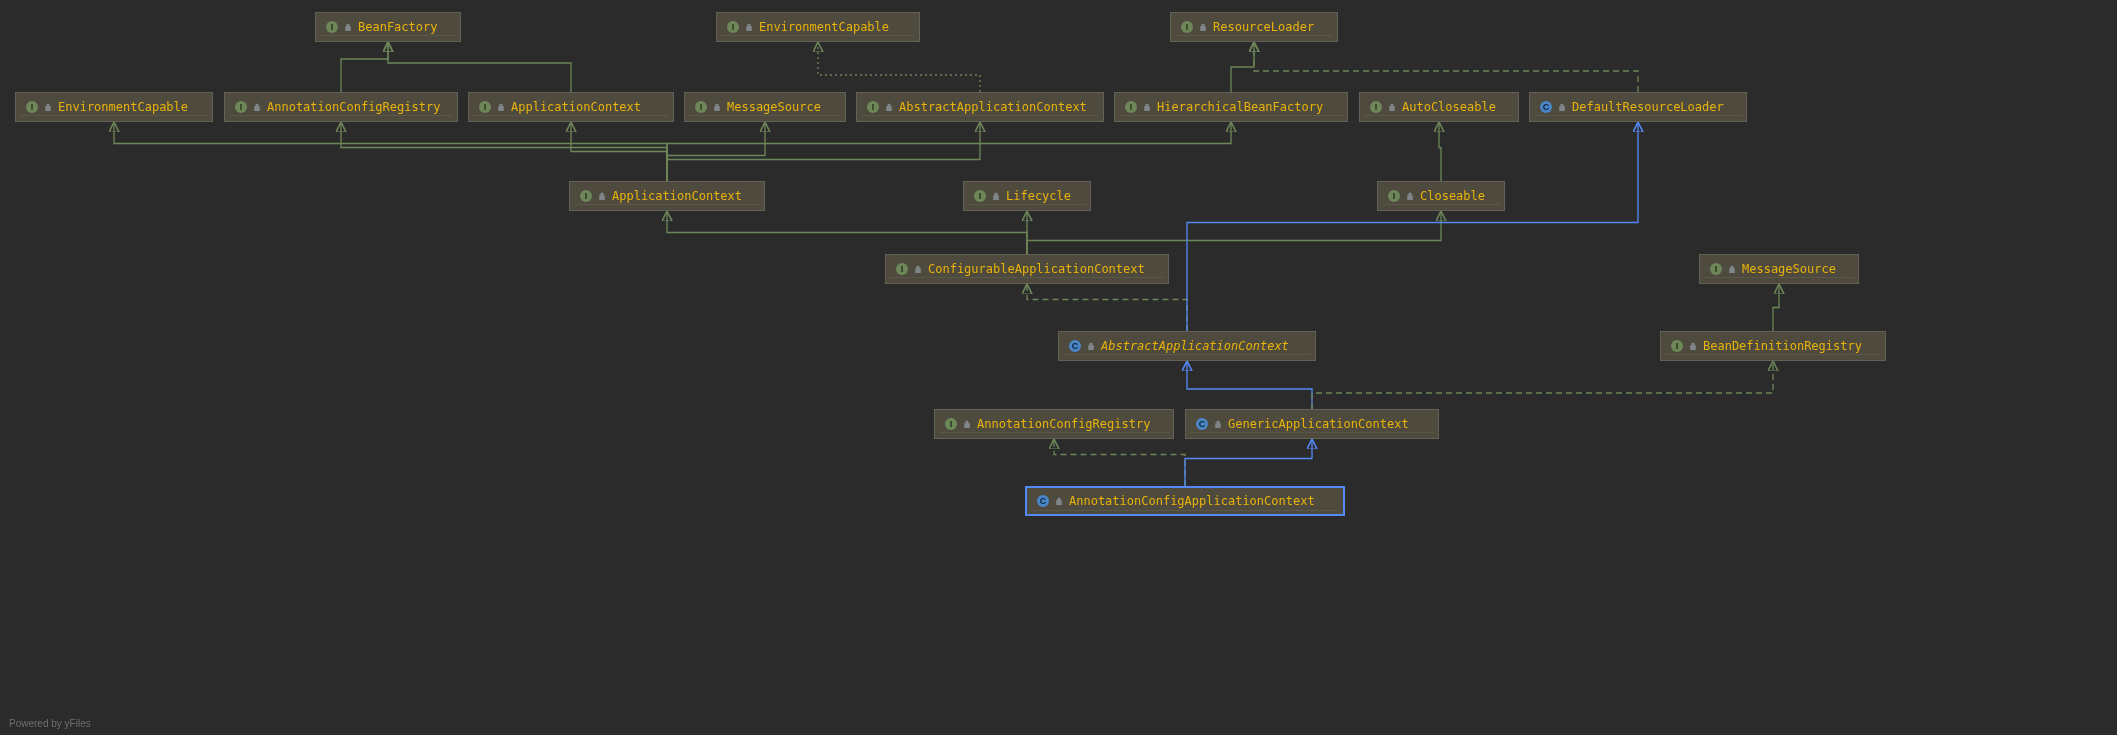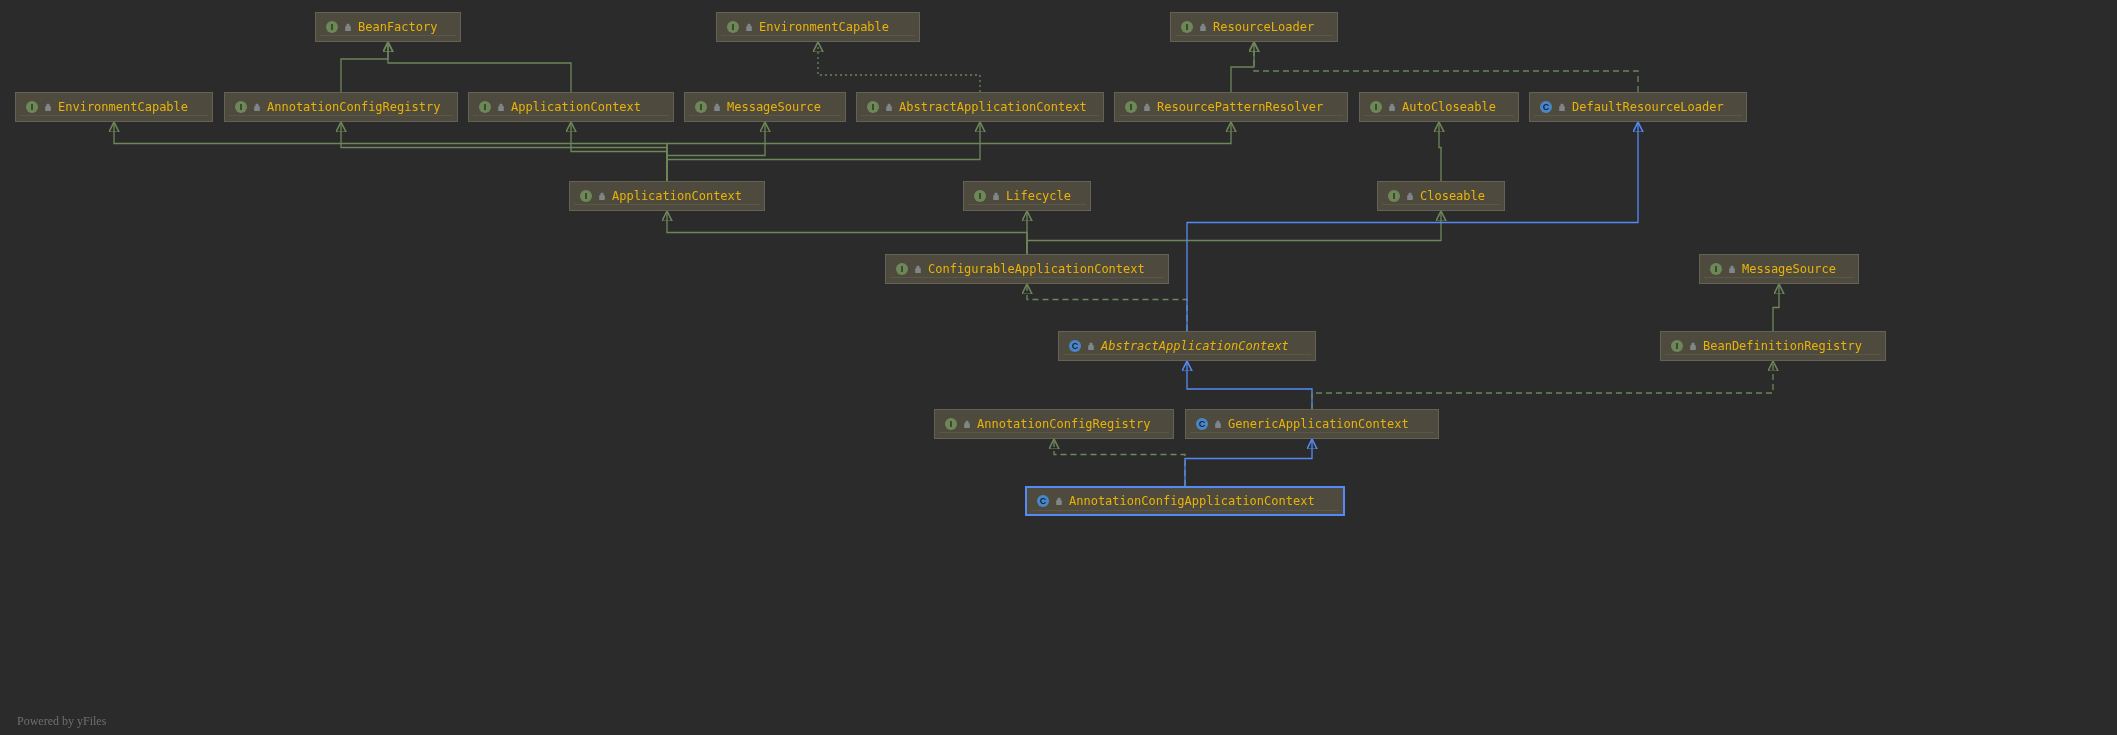--- a/index.html
+++ b/index.html
@@ -6,21 +6,21 @@
   .canvas{position:relative;width:2117px;height:735px}
   .node{position:absolute;display:flex;align-items:center;gap:6px;padding:6px 10px;background:#4e4b3e;border:1px solid #646256;box-sizing:border-box;white-space:nowrap}
   .node.sel{border:2px solid #548af7}
   .node .under{position:absolute;left:4px;right:4px;top:22px;height:1px;background:#5a5749}
   .ico{width:12px;height:12px;border-radius:50%;display:inline-flex;align-items:center;justify-content:center;font-weight:bold;font-size:9px;font-family:Arial,sans-serif;flex:0 0 12px}
   .ico.i{background:#6e8759;color:#1e2b12}
   .ico.c{background:#4a86c7;color:#0d2136}
   .lock{width:8px;height:8px;opacity:.55;background:#a9b7c6;clip-path:polygon(30% 40%,30% 20%,40% 10%,60% 10%,70% 20%,70% 40%,85% 40%,85% 100%,15% 100%,15% 40%)}
   .name{color:#eab308}
   svg.edges{position:absolute;inset:0;width:2117px;height:735px;pointer-events:none}
-  .footer{position:absolute;left:17px;bottom:6px;font-size:12px;color:#6f6f6f;font-family:Liberation Serif, serif}
+  .footer{position:absolute;left:9px;bottom:6px;font-size:10px;color:#6f6f6f;font-family:Liberation Sans, sans-serif}
 </style>
 </head>
 <body>
 
 <div class="canvas">
   <svg class="edges">
     <defs>
       <marker id="arr-green" markerWidth="10" markerHeight="10" refX="8" refY="4" orient="auto">
         <path d="M0,0 L8,4 L0,8 Z" fill="none" stroke="#6e8759" stroke-width="1.2"></path>
       </marker>
@@ -98,21 +98,21 @@
       </div>
       <div class="node" style="left: 856px; top: 92px; width: 248px; height: 30px;">
         <span class="ico i">I</span>
         <span class="lock"></span>
         <span class="name">AbstractApplicationContext</span>
         <div class="under"></div>
       </div>
       <div class="node" style="left: 1114px; top: 92px; width: 234px; height: 30px;">
         <span class="ico i">I</span>
         <span class="lock"></span>
-        <span class="name">ResourcePatternResolver</span>
+        <span class="name">HierarchicalBeanFactory</span>
         <div class="under"></div>
       </div>
       <div class="node" style="left: 1359px; top: 92px; width: 160px; height: 30px;">
         <span class="ico i">I</span>
         <span class="lock"></span>
         <span class="name">AutoCloseable</span>
         <div class="under"></div>
       </div>
       <div class="node" style="left: 1529px; top: 92px; width: 218px; height: 30px;">
         <span class="ico c">C</span>

